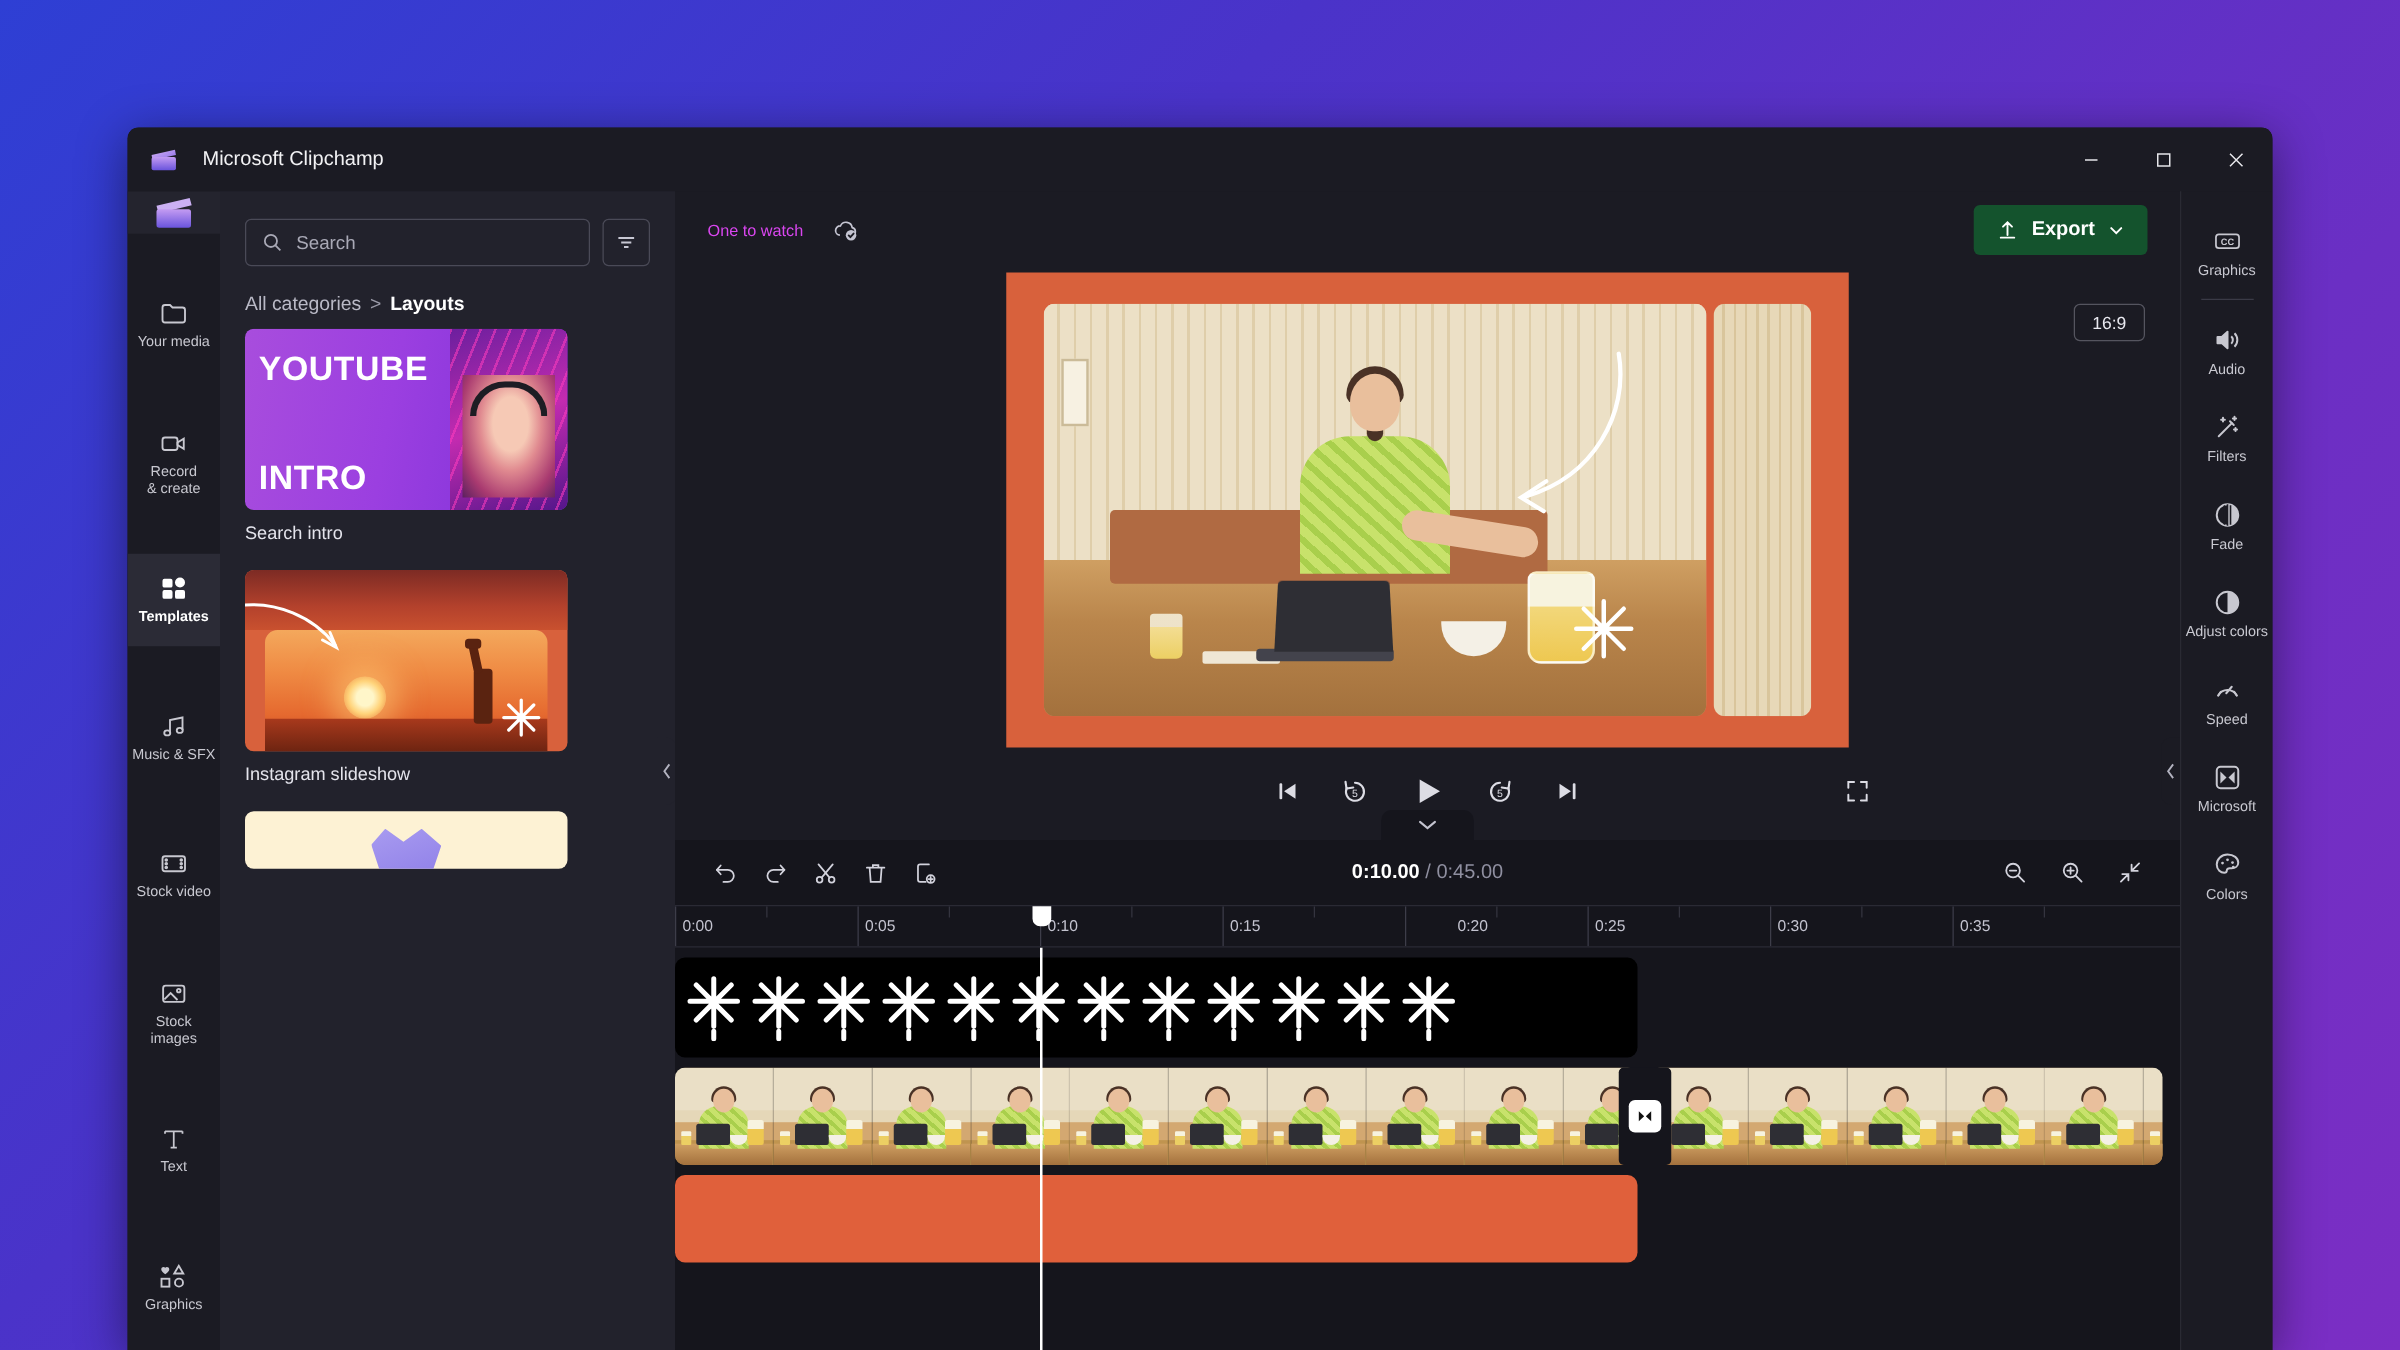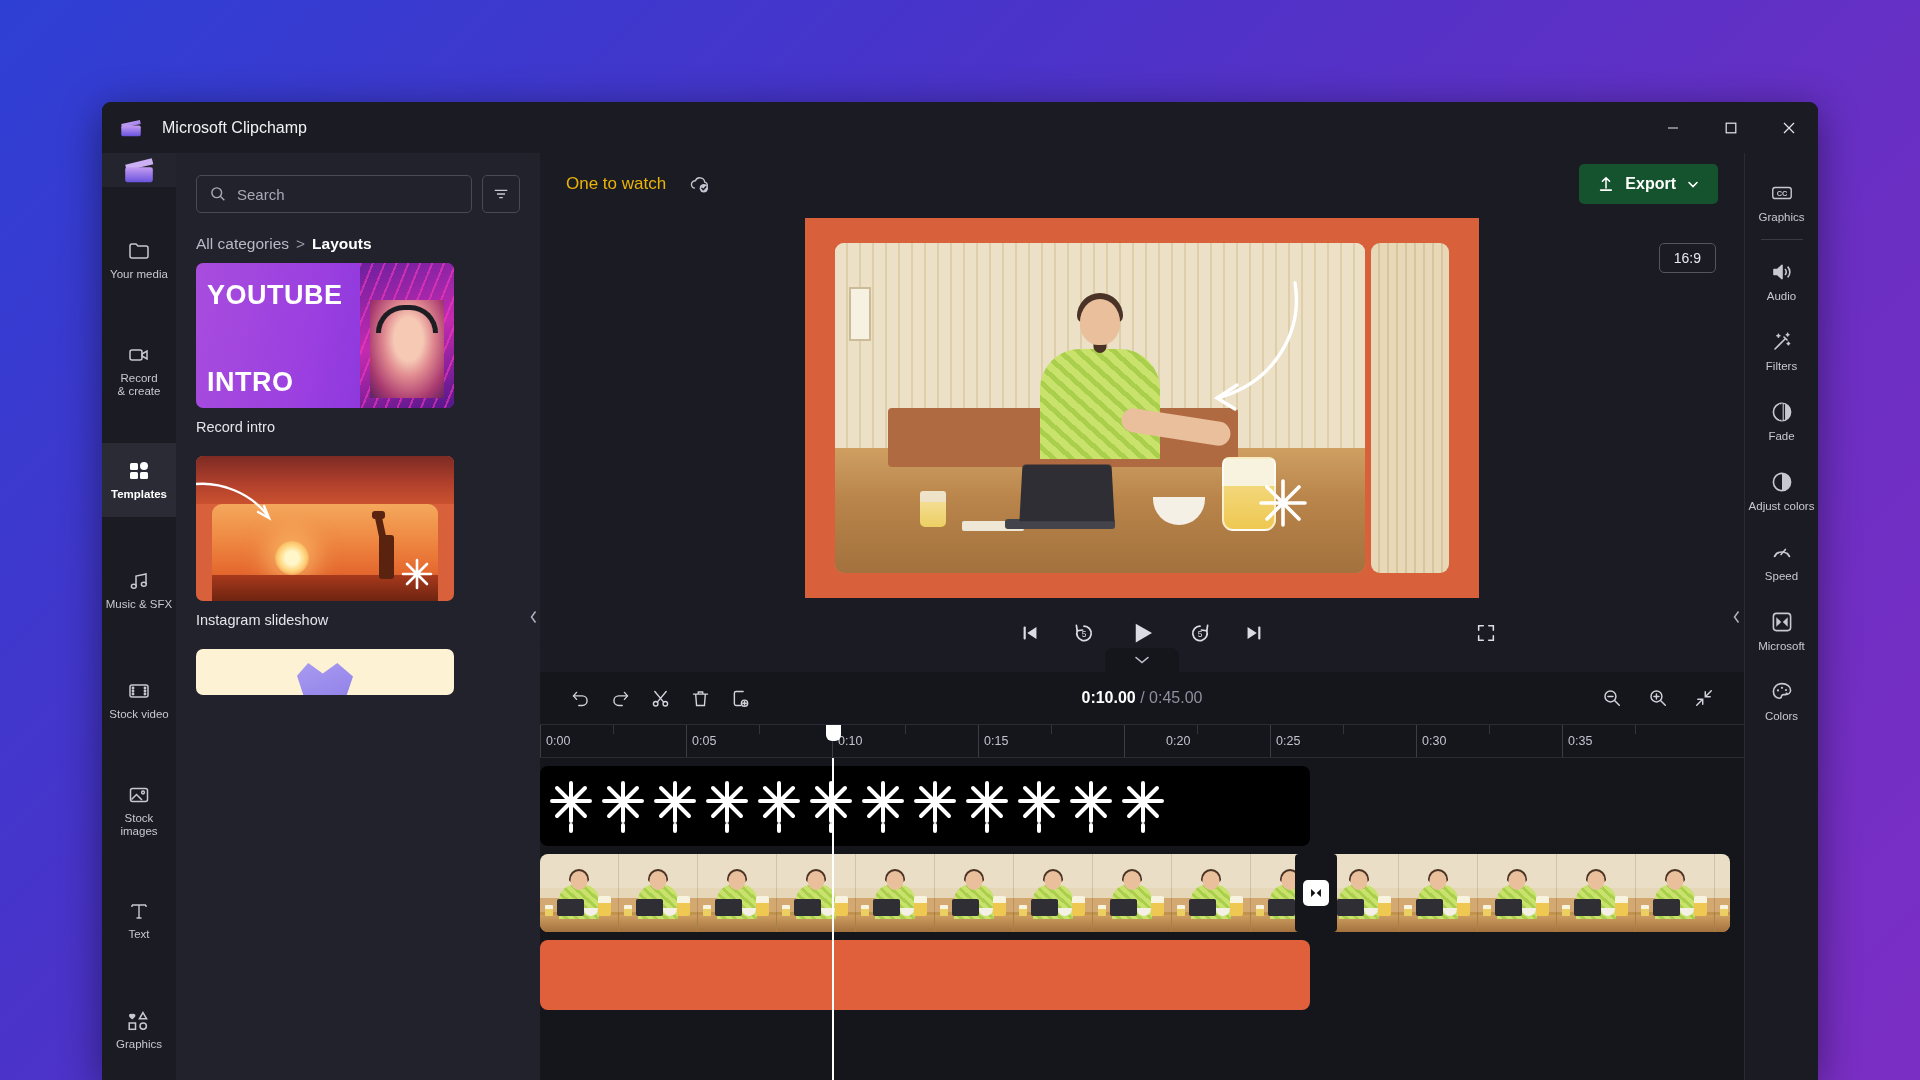--- a/index.html
+++ b/index.html
@@ -247,21 +247,21 @@
   #editor-top {
     flex: none; height: 519px;
     display: flex; flex-direction: column;
     position: relative;
   }
   #editor-header {
     height: 62px; min-height: 62px;
     display: flex; align-items: center;
     padding: 0 26px 0 26px;
   }
-  #project-title { color: #eab308; font-size: 17px; }
+  #project-title { color: #d946ef; font-size: 13px; }
   #cloud-status { margin-left: 22px; color: #c5c5d2; display:flex; align-items:center; }
   #export-btn {
     margin-left: auto;
     height: 40px; padding: 16px 18px;
     background: #14532d; border-radius: 5px;
     display: flex; align-items: center; gap: 10px;
     color: #fff; font-size: 16px; font-weight: 600;
   }
   #preview-area {
     flex: 1; position: relative;
@@ -658,21 +658,21 @@
       <div id="template-list">
 
         <div class="template-card">
           <div class="tpl-thumb thumb-yt">
             <div class="yt-photo">
                 <div class="hs"></div>
               </div>
             <div class="yt-text1">YOUTUBE</div>
             <div class="yt-text2">INTRO</div>
           </div>
-          <div class="tpl-name">Record intro</div>
+          <div class="tpl-name">Search intro</div>
         </div>
 
         <div class="template-card">
           <div class="tpl-thumb thumb-ig">
             <div class="ig-top"></div>
             <div class="ig-inner">
               <div class="ig-sun"></div>
               <div class="ig-ground"></div>
               <div class="ig-giraffe"></div>
             </div>

